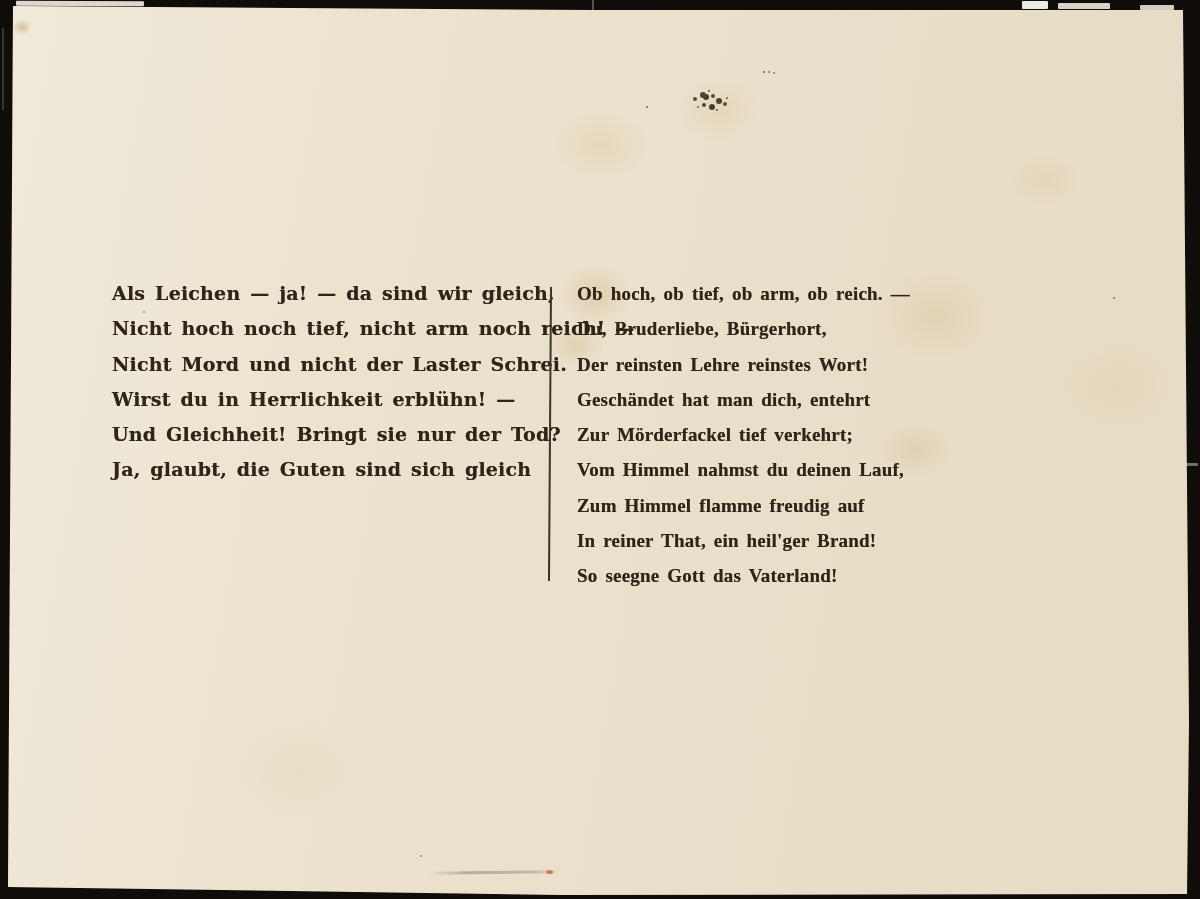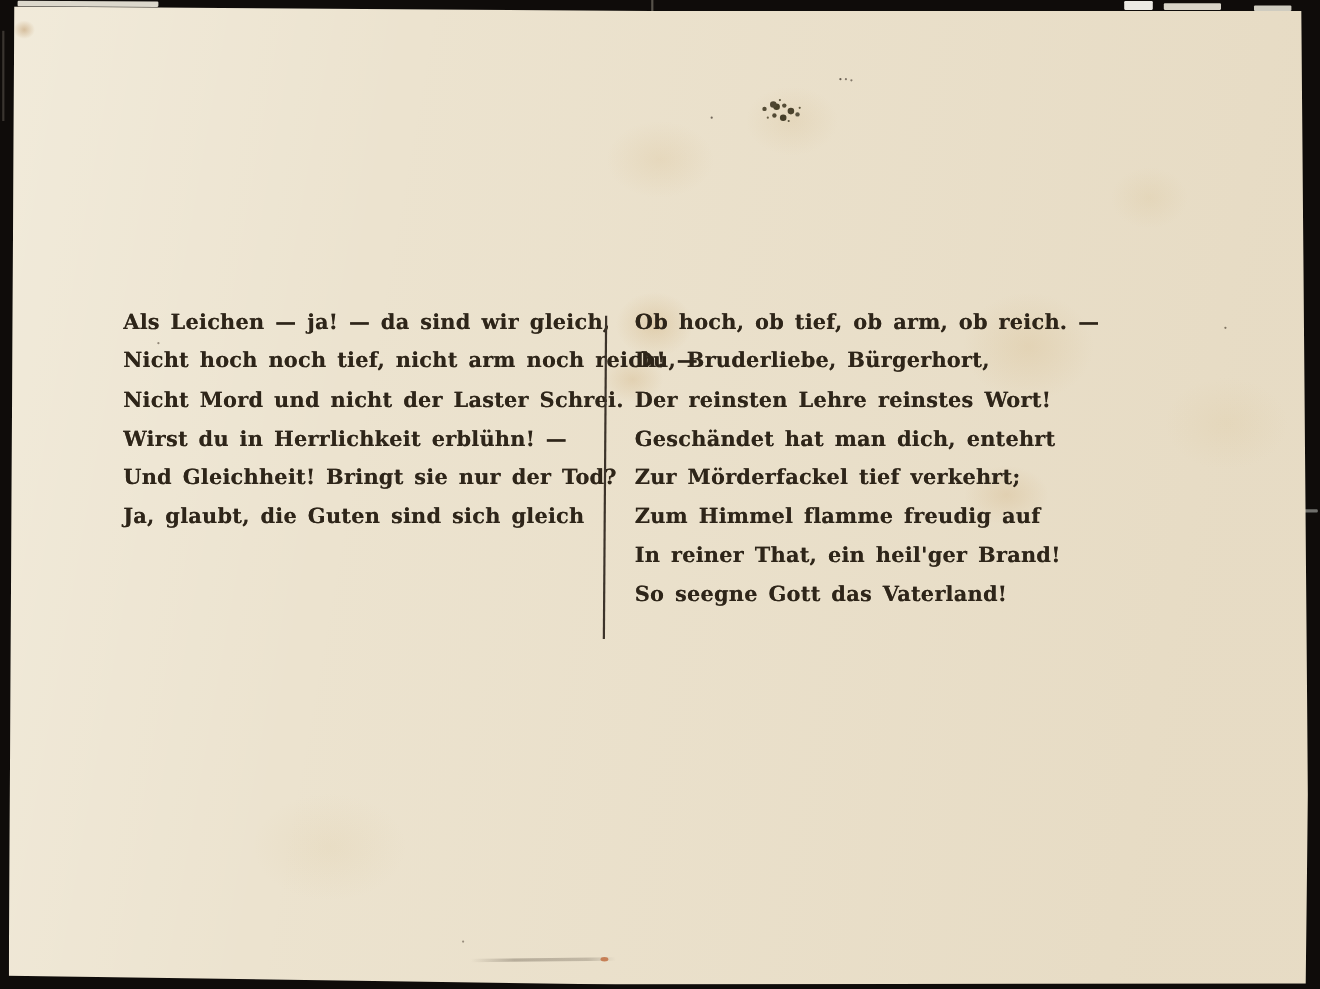--- a/index.html
+++ b/index.html
@@ -69,21 +69,21 @@
   }
 
   
   .col{
     position:absolute;top:276px;width:470px;
     color:#2e2519;font-weight:bold;font-size:19px;line-height:35.3px;
     word-spacing:3px;letter-spacing:.2px;white-space:nowrap;
     text-shadow:0 0 .5px rgba(43,35,24,.65);
   }
   .col-left{left:112px;}
-  .col-right{left:577px;}
+  .col-right{left:577px;font-family:Liberation Serif, serif;}
   .divider{
     position:absolute;left:549px;top:287px;width:2px;height:294px;
     background:#3c332a;transform:rotate(.4deg);
   }
 </style>
 </head>
 <body>
 
 <div class="stage">
 
@@ -112,19 +112,20 @@
     </div>
 
     <div class="divider"></div>
 
     <div class="col col-right">
       <div class="line">Ob hoch, ob tief, ob arm, ob reich. —</div>
       <div class="line">Du, Bruderliebe, Bürgerhort,</div>
       <div class="line">Der reinsten Lehre reinstes Wort!</div>
       <div class="line">Geschändet hat man dich, entehrt</div>
       <div class="line">Zur Mörderfackel tief verkehrt;</div>
+      <div class="line">Vom Himmel nahmst du deinen Lauf,</div>
       <div class="line">Zum Himmel flamme freudig auf</div>
       <div class="line">In reiner That, ein heil'ger Brand!</div>
       <div class="line">So seegne Gott das Vaterland!</div>
     </div>
 
   </div>
 </div>
 
 </body></html>

